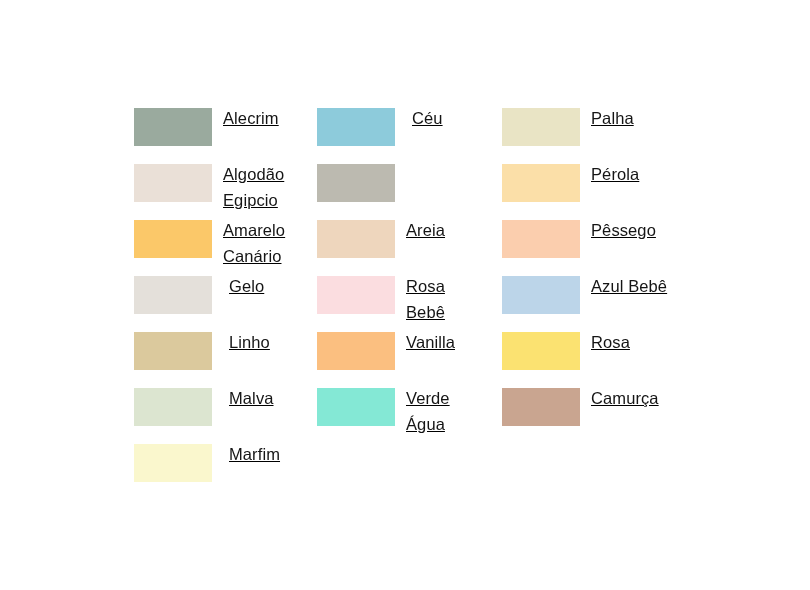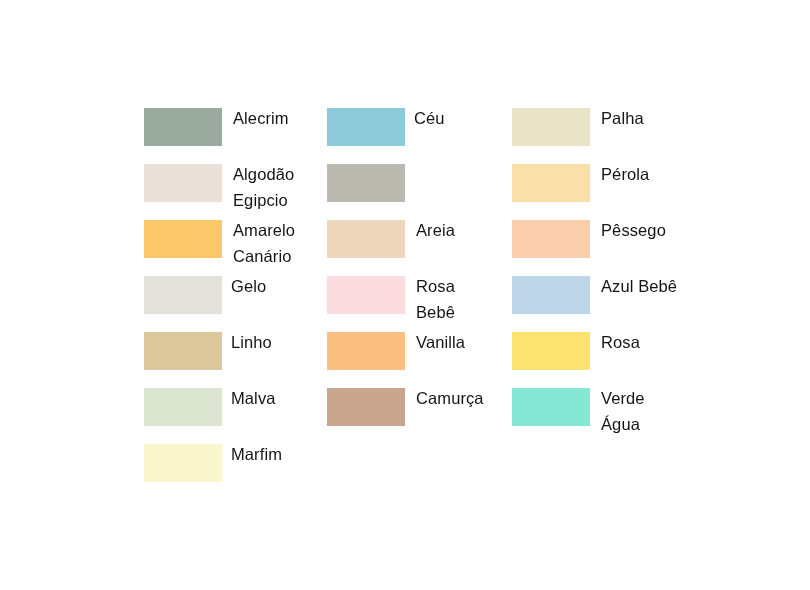--- a/index.html
+++ b/index.html
@@ -8,28 +8,29 @@
   }
   body {
     width: 810px;
     height: 590px;
     background: #ffffff;
     font-family: "Liberation Sans", sans-serif;
     overflow: hidden;
   }
   #palette {
     position: absolute;
-    left: 144px;
+    left: 134px;
     top: 108px;
     width: 560px;
     display: grid;
     grid-template-columns: 183px 185px 192px;
     grid-auto-rows: 56px;
     column-gap: 0px;
     row-gap: 0px;
+    text-decoration: underline;
   }
   .swatch-cell {
     display: flex;
     align-items: flex-start;
     height: 56px;
   }
   .chip {
     width: 78px;
     height: 38px;
     flex: 0 0 78px;
@@ -37,21 +38,21 @@
   }
   .chip-label {
     margin-left: 11px;
     font-size: 16.5px;
     line-height: 25.5px;
     color: #151515;
     white-space: pre-line;
     letter-spacing: 0.1px;
     margin-top: -2px;
   }
-  .col2 .chip-label { margin-left: 9px; text-align: right; }
+  .col2 .chip-label { margin-left: 17px; text-align: right; }
   .col3 .chip-label { }
   .empty-cell { height: 56px; }
 </style>
 </head>
 <body style="background: rgb(255, 255, 255);">
 
 <div id="palette">
 
   <div class="swatch-cell col1">
     <span class="chip" style="background-color: rgb(154, 170, 158);"></span>
@@ -117,29 +118,29 @@
   </div>
 
   <div class="swatch-cell col1">
     <span class="chip" style="background-color: rgb(251, 226, 113);"></span>
     <span class="chip-label">Rosa</span>
   </div>
   <div class="swatch-cell col2">
     <span class="chip" style="background-color: rgb(220, 229, 208);"></span>
     <span class="chip-label">Malva</span>
   </div>
-  <div class="swatch-cell col1">
-    <span class="chip" style="background-color: rgb(201, 165, 144);"></span>
-    <span class="chip-label">Camurça</span>
-  </div>
-
   <div class="swatch-cell col3">
     <span class="chip" style="background-color: rgb(132, 232, 213);"></span>
     <span class="chip-label">Verde
 Água</span>
+  </div>
+
+  <div class="swatch-cell col1">
+    <span class="chip" style="background-color: rgb(201, 165, 144);"></span>
+    <span class="chip-label">Camurça</span>
   </div>
   <div class="swatch-cell col2">
     <span class="chip" style="background-color: rgb(250, 247, 205);"></span>
     <span class="chip-label">Marfim</span>
   </div>
   <div class="empty-cell"></div>
 
 </div>
 
 </body></html>

